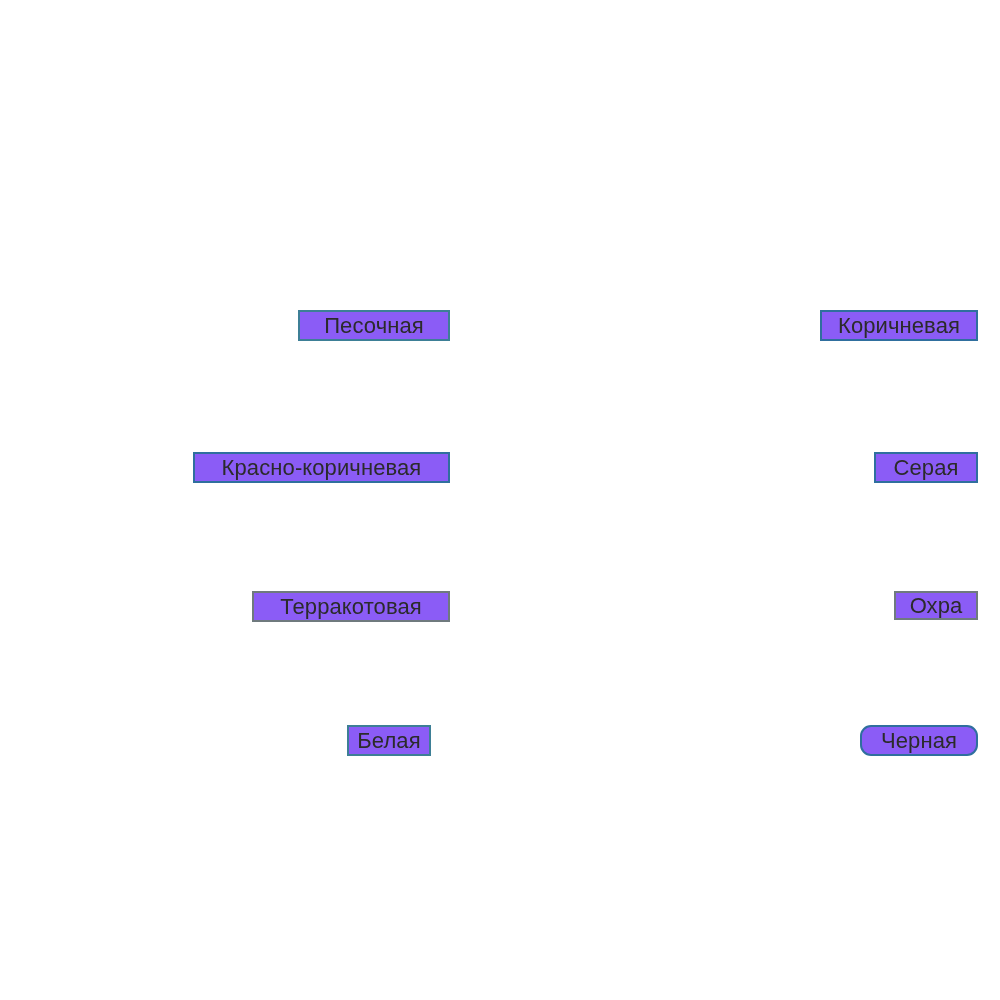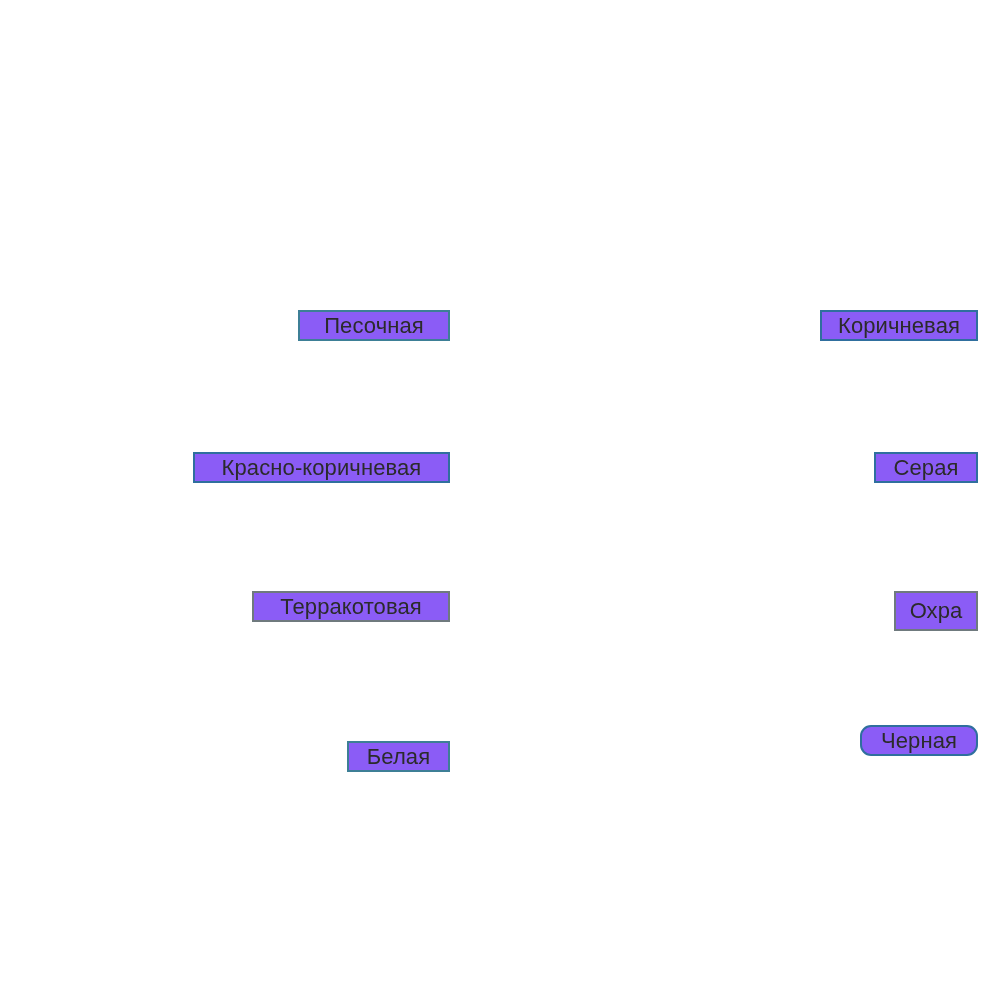--- a/index.html
+++ b/index.html
@@ -53,17 +53,17 @@
 </head>
 <body>
 
 <div id="palette-board">
   <div class="swatch-grid">
       <div class="swatch-label" style="width: 152px; height: 31px; left: 298px; top: 310px; border-color: rgb(61, 127, 150);">Песочная</div>
       <div class="swatch-label" style="width: 257px; height: 31px; left: 193px; top: 452px; border-color: rgb(47, 111, 158);">Красно-коричневая</div>
       <div class="swatch-label" style="width: 158px; height: 31px; left: 820px; top: 310px; border-color: rgb(47, 111, 158);">Коричневая</div>
       <div class="swatch-label" style="width: 104px; height: 31px; left: 874px; top: 452px; border-color: rgb(47, 111, 158);">Серая</div>
       <div class="swatch-label" style="width: 198px; height: 31px; left: 252px; top: 591px; border-color: rgb(111, 122, 126);">Терракотовая</div>
-      <div class="swatch-label" style="width: 84px; height: 40px; left: 894px; top: 591px; border-color: rgb(111, 122, 126);">Охра</div>
-      <div class="swatch-label" style="width: 103px; height: 31px; left: 347px; top: 725px; border-color: rgb(61, 127, 150); margin-top: 16px;">Белая</div>
+      <div class="swatch-label" style="width: 84px; height: 29px; left: 894px; top: 591px; border-color: rgb(111, 122, 126);">Охра</div>
+      <div class="swatch-label" style="width: 84px; height: 31px; left: 347px; top: 725px; border-color: rgb(61, 127, 150);">Белая</div>
       <div class="swatch-label" style="width: 118px; height: 31px; left: 860px; top: 725px; border-color: rgb(47, 111, 158); border-radius: 11px;">Черная</div>
     </div>
 </div>
 
 </body></html>

